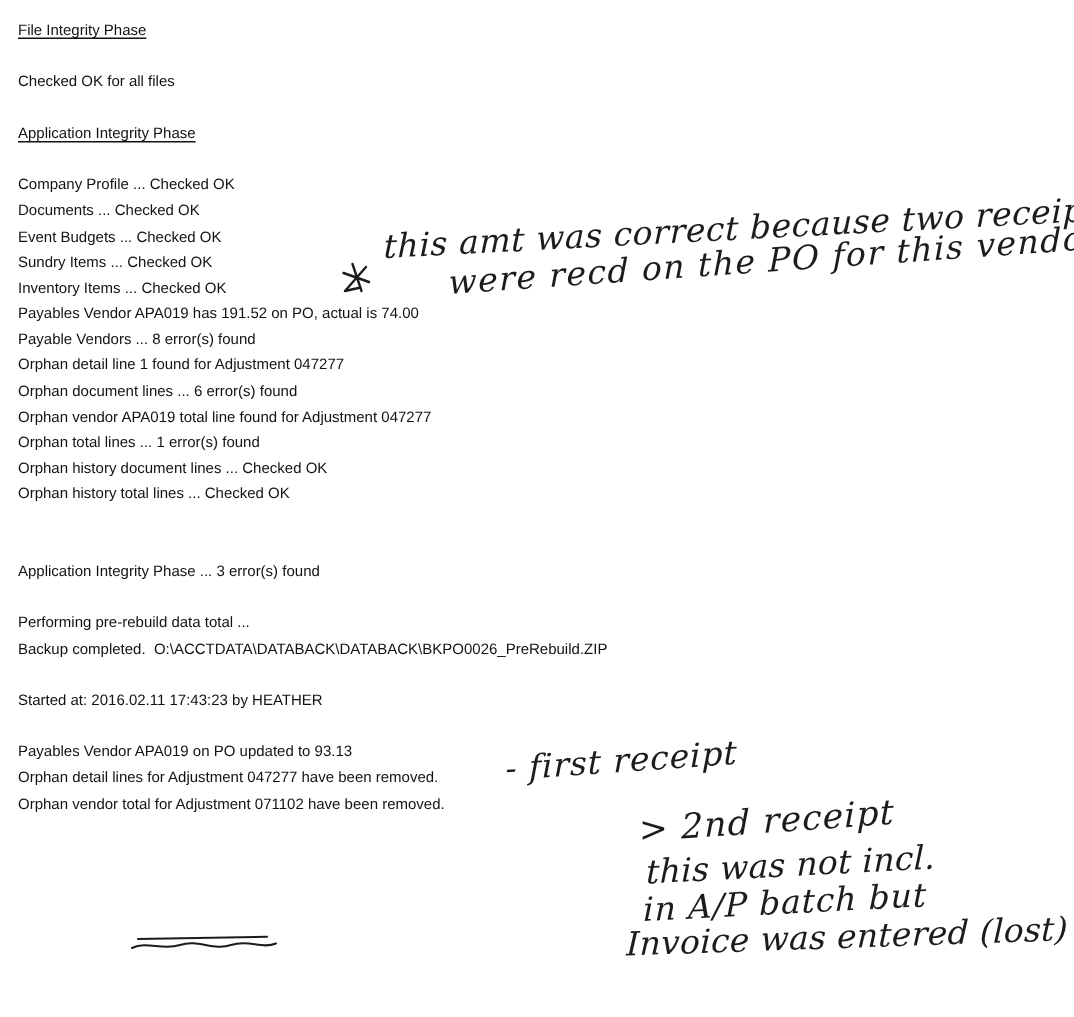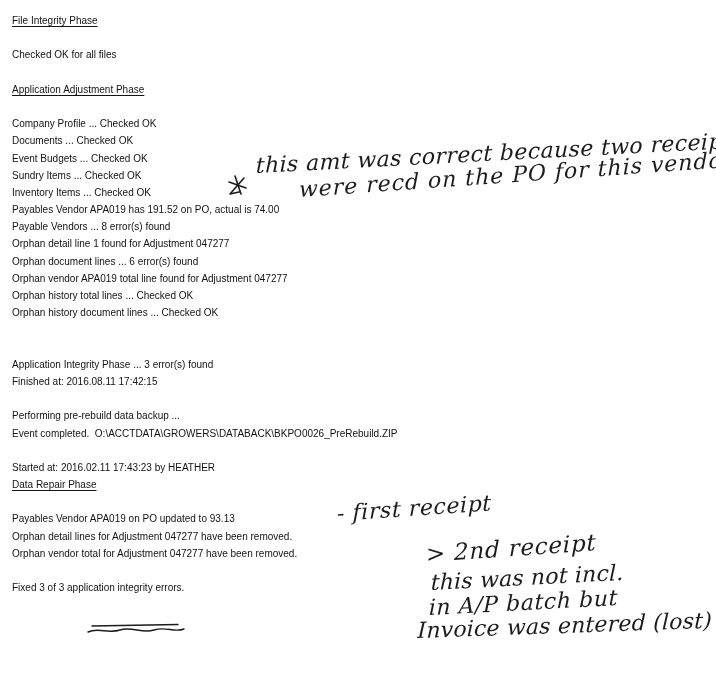--- a/index.html
+++ b/index.html
@@ -48,50 +48,48 @@
 </head>
 <body>
 
 <div class="page">
 
   <div class="log">
     <div class="line header">File Integrity Phase</div>
     <div class="line"></div>
     <div class="line">Checked OK for all files</div>
     <div class="line"></div>
-    <div class="line header">Application Adjustment Phase</div>
+    <div class="line header">Application Integrity Phase</div>
     <div class="line"></div>
     <div class="line">Company Profile ... Checked OK</div>
     <div class="line">Documents ... Checked OK</div>
     <div class="line">Event Budgets ... Checked OK</div>
     <div class="line">Sundry Items ... Checked OK</div>
     <div class="line">Inventory Items ... Checked OK</div>
     <div class="line">Payables Vendor APA019 has 191.52 on PO, actual is 74.00</div>
     <div class="line">Payable Vendors ... 8 error(s) found</div>
     <div class="line">Orphan detail line 1 found for Adjustment 047277</div>
     <div class="line">Orphan document lines ... 6 error(s) found</div>
     <div class="line">Orphan vendor APA019 total line found for Adjustment 047277</div>
+    <div class="line">Orphan total lines ... 1 error(s) found</div>
+    <div class="line">Orphan history document lines ... Checked OK</div>
     <div class="line">Orphan history total lines ... Checked OK</div>
-    <div class="line">Orphan history document lines ... Checked OK</div>
     <div class="line"></div>
     <div class="line"></div>
     <div class="line">Application Integrity Phase ... 3 error(s) found</div>
-    <div class="line">Finished at: 2016.08.11 17:42:15</div>
     <div class="line"></div>
-    <div class="line">Performing pre-rebuild data backup ...</div>
-    <div class="line">Event completed.  O:\ACCTDATA\GROWERS\DATABACK\BKPO0026_PreRebuild.ZIP</div>
+    <div class="line">Performing pre-rebuild data total ...</div>
+    <div class="line">Backup completed.  O:\ACCTDATA\DATABACK\DATABACK\BKPO0026_PreRebuild.ZIP</div>
     <div class="line"></div>
     <div class="line">Started at: 2016.02.11 17:43:23 by HEATHER</div>
-    <div class="line header">Data Repair Phase</div>
     <div class="line"></div>
     <div class="line">Payables Vendor APA019 on PO updated to 93.13</div>
     <div class="line">Orphan detail lines for Adjustment 047277 have been removed.</div>
-    <div class="line">Orphan vendor total for Adjustment 047277 have been removed.</div>
+    <div class="line">Orphan vendor total for Adjustment 071102 have been removed.</div>
     <div class="line"></div>
-    <div class="line">Fixed 3 of 3 application integrity errors.</div>
   </div>
 
   <span class="star-mark">
     <svg width="22" height="24" viewBox="0 0 22 24" fill="none">
       <path d="M3 21 L17 5 M2 9 L19 15 M14 21 L8 3 M3 21 L12 19" stroke="#1c1c1c" stroke-width="1.6" stroke-linecap="round"></path>
     </svg>
   </span>
 
   <span class="hand hw-top1">this amt was correct because two receipts</span>
   <span class="hand hw-top2">were recd on the PO for this vendor</span>

